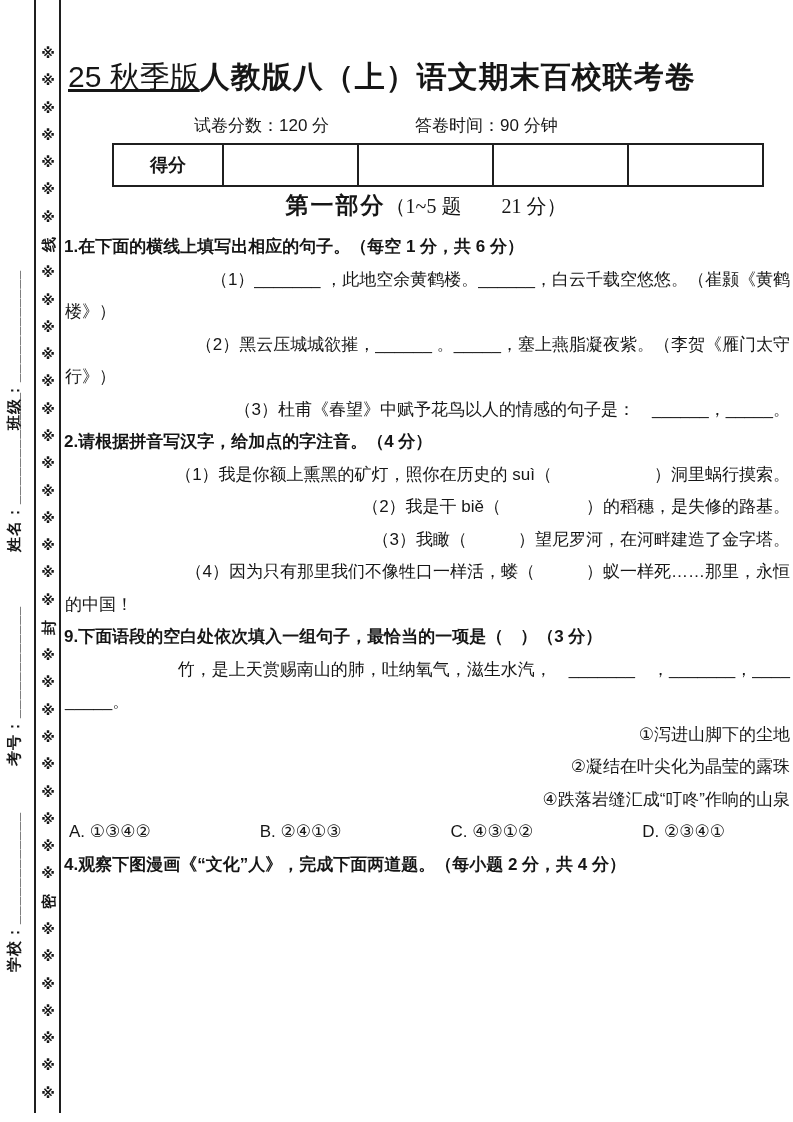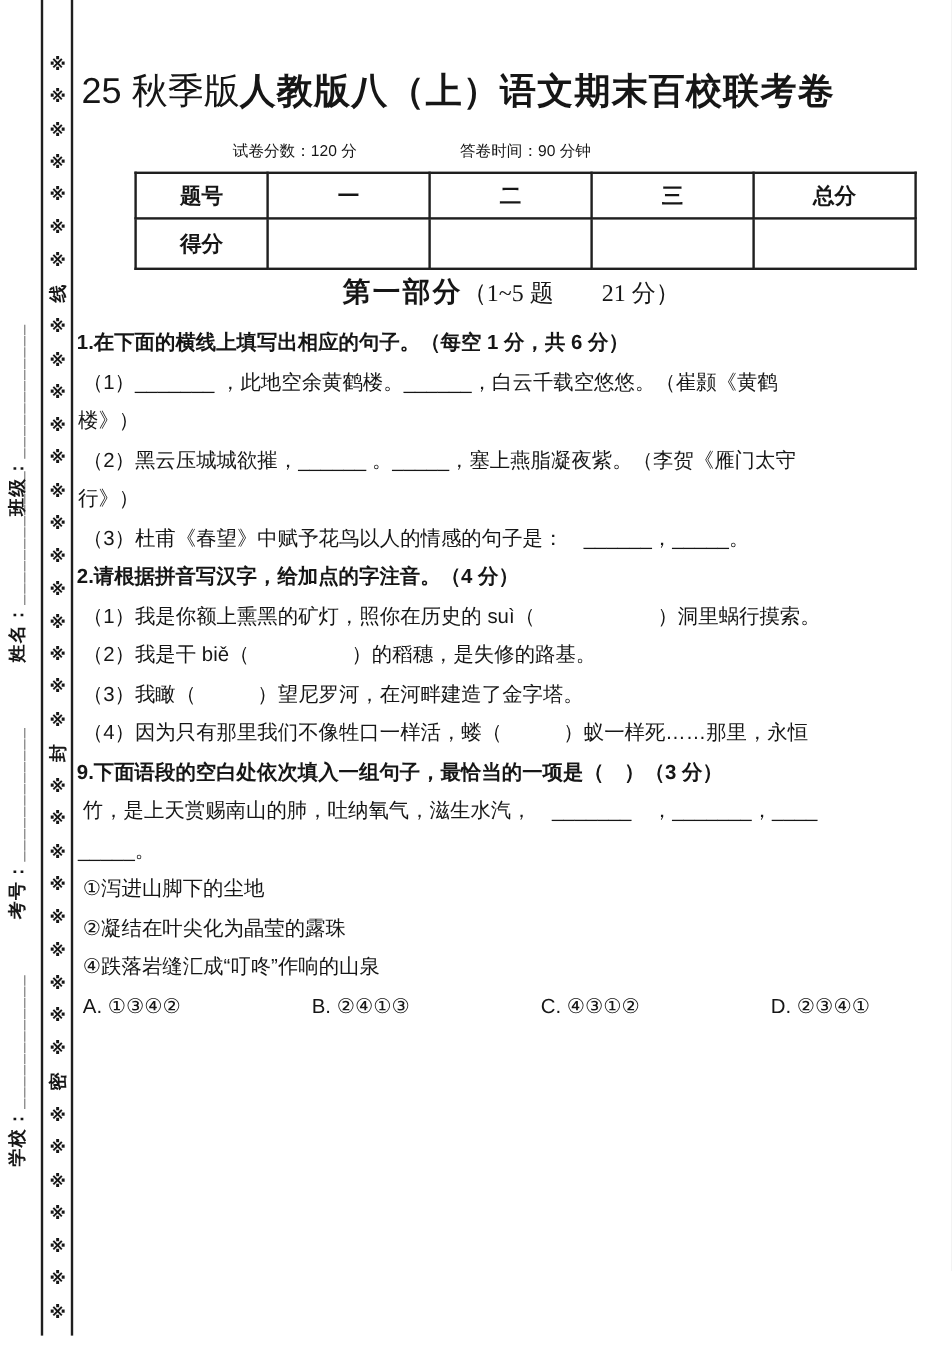--- a/index.html
+++ b/index.html
@@ -21,41 +21,41 @@
   .seal-item { display:block; }
   .seal-char { transform:rotate(-90deg); font-size:15px; }
   
   .vlabel {
     position:absolute; left:5px; transform-origin:0 0; transform:rotate(-90deg);
     white-space:nowrap; font-size:15px; font-weight:bold; letter-spacing:1px;
   }
   
   .content { position:absolute; left:62px; top:0; width:728px; }
   .title { margin:58px 0 0 6px; font-size:30px; line-height:38px; white-space:nowrap; }
-  .title .t-reg  { font-weight:400; }
+  .title .t-reg  { font-weight:400;text-decoration:underline; }
   .title .t-bold { font-weight:800; letter-spacing:1px; }
-  .meta { display:flex; margin:18px 0 0 132px; gap:86px; font-size:13px; line-height:23px; }
+  .meta { display:flex; margin:18px 0 0 132px; gap:86px; font-size:17px; line-height:23px; }
   table.score { border-collapse:collapse; margin:6px 0 0 50px; table-layout:fixed; }
   table.score td {
     border:2px solid #1f1f1f; text-align:center; vertical-align:middle;
     font-size:18px; font-weight:bold; padding:0;
   }
   table.score td.c0 { width:108px; }
   table.score td.cn { width:133px; }
   table.score tr.r1 td { height:36px; }
   table.score tr.r2 td { height:40px; }
   .section-head {
     margin-top:4px; text-align:center;
     font-family:Liberation Serif, serif; font-size:20px; line-height:30px;
   }
   .section-name { font-size:23px; font-weight:bold; letter-spacing:2px; }
   .lines { margin:10px 0 0 2px; }
   .line { margin:0; font-size:17px; line-height:32.5px; white-space:pre-wrap; }
   .stem { font-weight:bold; }
-  .item { padding-left:5px; }
+  .item { padding-left:5px;text-align:right; }
   .cont { padding-left:1px; }
   .options-row { display:flex; justify-content:space-between; width:656px; padding-left:5px; }
 </style>
 </head>
 <body>
 
 <div class="page">
 
   <div class="v-line outer"></div>
   <div class="v-line inner"></div>
@@ -112,27 +112,20 @@
 
     <div class="title"><span class="t-reg">25 秋季版</span><span class="t-bold">人教版八（上）语文期末百校联考卷</span></div>
 
     <div class="meta">
       <span>试卷分数：120 分</span>
       <span>答卷时间：90 分钟</span>
     </div>
 
     <table class="score">
       <tbody>
-        <tr class="r1">
-            <td class="c0">题号</td>
-            <td class="cn">一</td>
-            <td class="cn">二</td>
-            <td class="cn">三</td>
-            <td class="cn">总分</td>
-          </tr>
         <tr class="r2">
             <td class="c0">得分</td>
             <td class="cn"></td>
             <td class="cn"></td>
             <td class="cn"></td>
             <td class="cn"></td>
           </tr>
       </tbody>
     </table>
 
@@ -143,23 +136,25 @@
         <p class="line item">（1）_______ ，此地空余黄鹤楼。______，白云千载空悠悠。（崔颢《黄鹤</p>
         <p class="line cont">楼》）</p>
         <p class="line item">（2）黑云压城城欲摧，______ 。_____，塞上燕脂凝夜紫。（李贺《雁门太守</p>
         <p class="line cont">行》）</p>
         <p class="line item">（3）杜甫《春望》中赋予花鸟以人的情感的句子是：　______，_____。</p>
         <p class="line stem">2.请根据拼音写汉字，给加点的字注音。（4 分）</p>
         <p class="line item">（1）我是你额上熏黑的矿灯，照你在历史的 suì（　　　　　　）洞里蜗行摸索。</p>
         <p class="line item">（2）我是干 biě（　　　　　）的稻穗，是失修的路基。</p>
         <p class="line item">（3）我瞰（　　　）望尼罗河，在河畔建造了金字塔。</p>
         <p class="line item">（4）因为只有那里我们不像牲口一样活，蝼（　　　）蚁一样死……那里，永恒</p>
+        <p class="line cont">的中国！</p>
         <p class="line stem">9.下面语段的空白处依次填入一组句子，最恰当的一项是（　）（3 分）</p>
         <p class="line item">竹，是上天赏赐南山的肺，吐纳氧气，滋生水汽，　_______　，_______，____</p>
         <p class="line cont">_____。</p>
         <p class="line item">①泻进山脚下的尘地</p>
         <p class="line item">②凝结在叶尖化为晶莹的露珠</p>
         <p class="line item">④跌落岩缝汇成“叮咚”作响的山泉</p>
         <div class="line options-row"><span>A. ①③④②</span><span>B. ②④①③</span><span>C. ④③①②</span><span>D. ②③④①</span></div>
+        <p class="line stem">4.观察下图漫画《“文化”人》，完成下面两道题。（每小题 2 分，共 4 分）</p>
       </div>
 
   </div>
 </div>
 
 </body></html>

